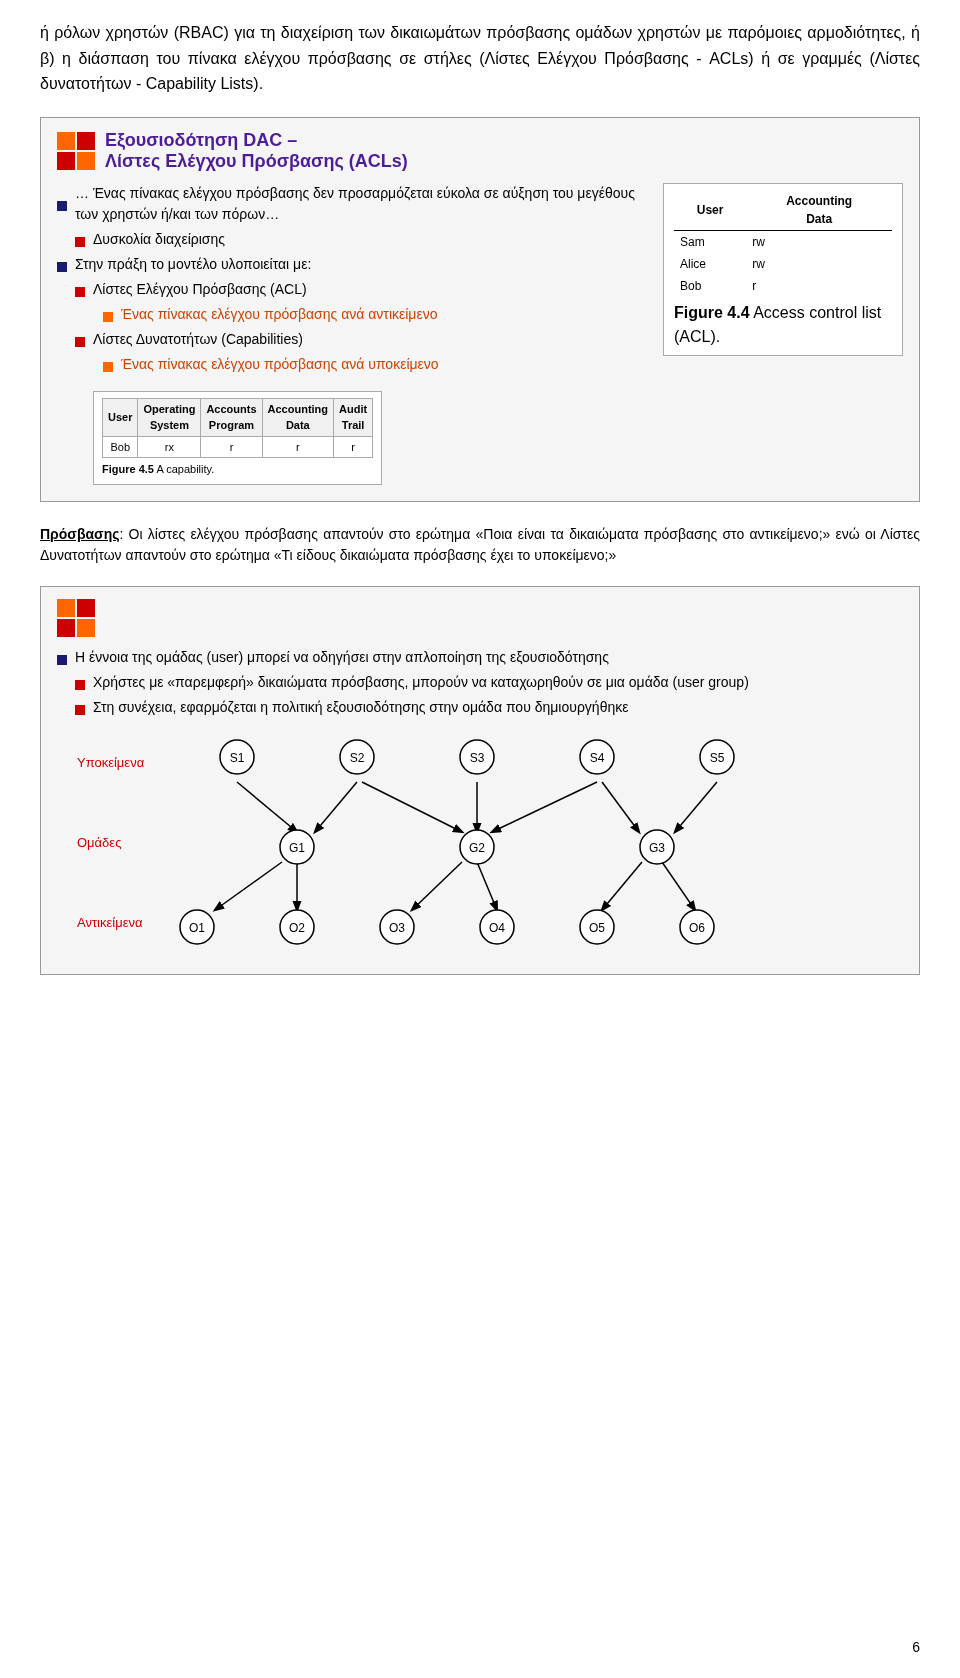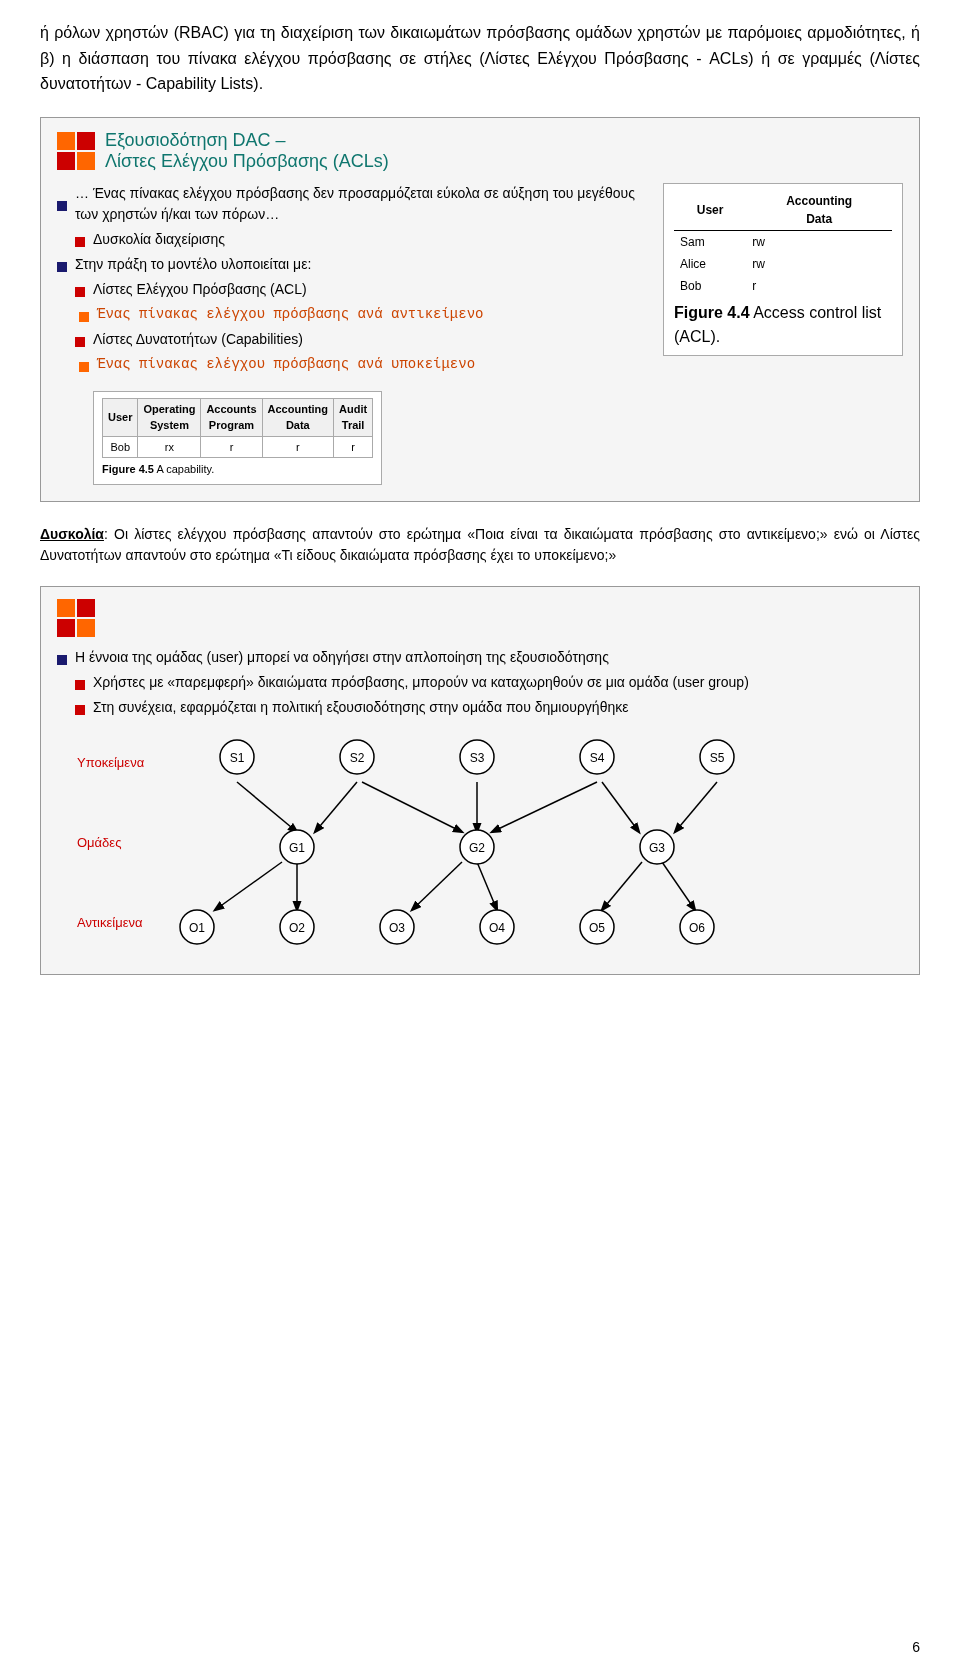--- a/index.html
+++ b/index.html
@@ -32,22 +32,22 @@
       margin-bottom: 10px;
     }
     .section-icon {
       width: 38px;
       height: 38px;
       margin-right: 10px;
       flex-shrink: 0;
     }
     .section-title {
       font-size: 18px;
-      font-weight: normal;
-      color: #0f766e;
+      font-weight: bold;
+      color: #4c1d95;
       line-height: 1.2;
     }
     
     .bullet-list {
       list-style: none;
       padding: 0;
       margin: 0;
     }
     .bullet-item {
       display: flex;
@@ -72,23 +72,22 @@
       font-size: 14px;
     }
     .bullet-text-orange {
       color: #cc4400;
     }
     .nested-list {
       margin-left: 18px;
       margin-top: 4px;
     }
     .nested-list2 {
-      margin-left: 4px;
+      margin-left: 28px;
       margin-top: 2px;
-      font-family: Liberation Mono, monospace;
     }
     
     .content-row {
       display: flex;
       gap: 20px;
       align-items: flex-start;
     }
     .content-left {
       flex: 1;
     }
@@ -299,21 +298,21 @@
         </table>
         <div class="acl-table-caption">
           <strong>Figure 4.4</strong> <span>Access control list (ACL).</span>
         </div>
       </div>
     </div>
   </div>
 </div>
 
 <p class="note-text">
-  <span class="note-underline">Δυσκολία</span><span>: Οι λίστες ελέγχου πρόσβασης απαντούν στο ερώτημα «Ποια είναι τα δικαιώματα πρόσβασης στο αντικείμενο;» ενώ οι Λίστες Δυνατοτήτων απαντούν στο ερώτημα «Τι είδους δικαιώματα πρόσβασης έχει το υποκείμενο;»</span>
+  <span class="note-underline">Πρόσβασης</span><span>: Οι λίστες ελέγχου πρόσβασης απαντούν στο ερώτημα «Ποια είναι τα δικαιώματα πρόσβασης στο αντικείμενο;» ενώ οι Λίστες Δυνατοτήτων απαντούν στο ερώτημα «Τι είδους δικαιώματα πρόσβασης έχει το υποκείμενο;»</span>
 </p>
 
 <div class="section-box">
   <div class="section-header">
     <svg class="section-icon" viewBox="0 0 38 38">
       <rect x="0" y="0" width="18" height="18" fill="#ff6600"></rect>
       <rect x="20" y="0" width="18" height="18" fill="#cc0000"></rect>
       <rect x="0" y="20" width="18" height="18" fill="#cc0000"></rect>
       <rect x="20" y="20" width="18" height="18" fill="#ff6600"></rect>
     </svg>

